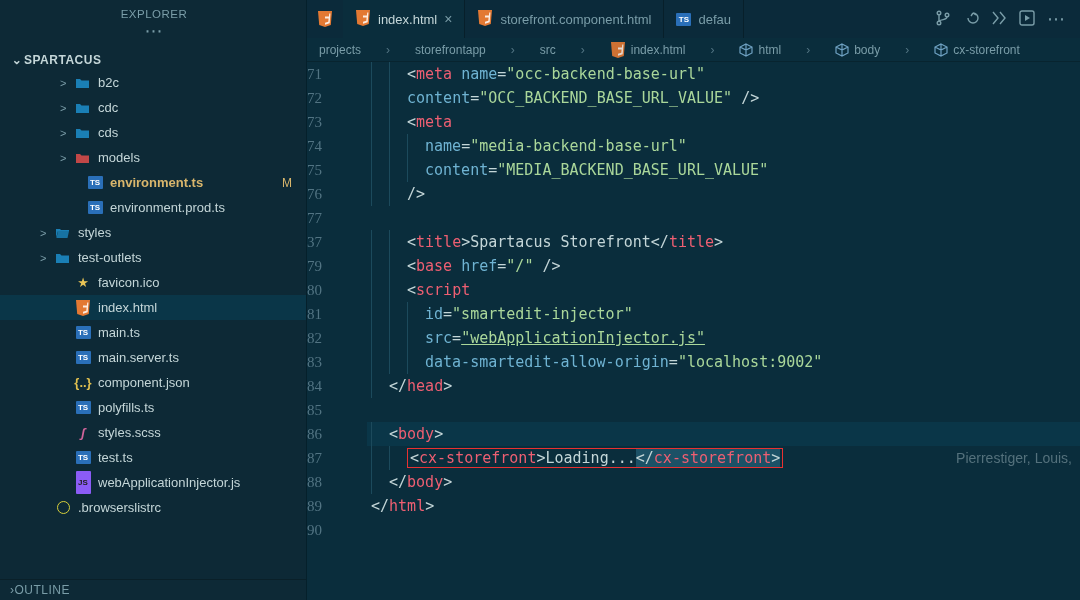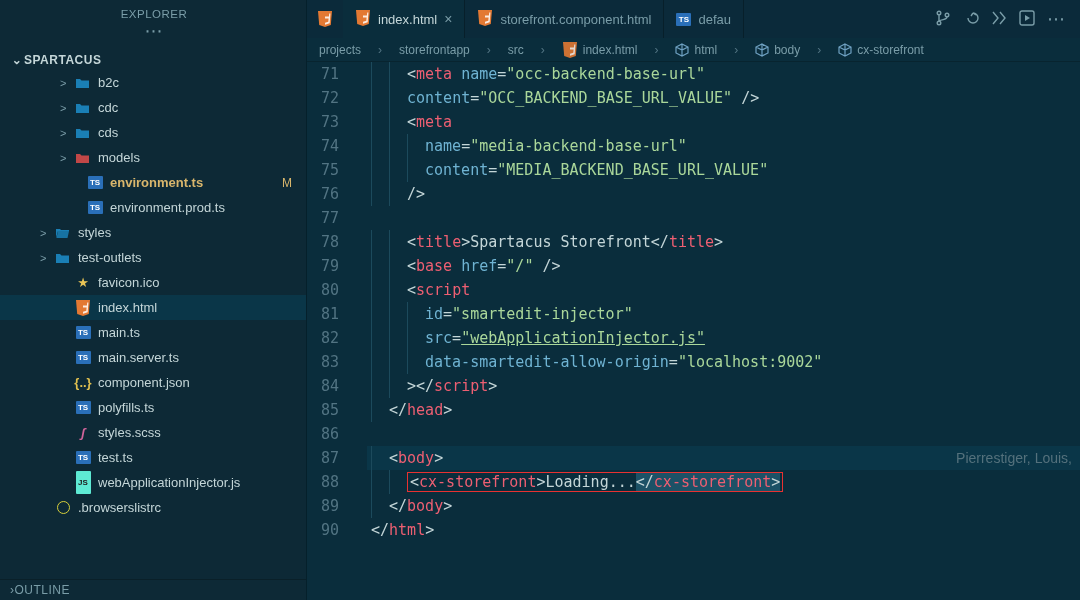--- a/index.html
+++ b/index.html
@@ -45,43 +45,43 @@
   .tree-row.active{background:var(--line-hl);}
   .tree-row .chev{width:14px;color:var(--muted);font-size:11px;}
   .tree-row .icon{width:18px;display:inline-flex;justify-content:center;align-items:center;margin-right:6px;}
   .tree-row .label{color:var(--text);}
   .tree-row.modified .label{color:var(--accent);font-weight:bold;}
   .tree-row .tail{margin-left:auto;margin-right:14px;color:var(--accent);font-size:12px;}
   .ind1{padding-left:40px;} .ind2{padding-left:60px;} .ind3{padding-left:72px;}
   .folder-ico{fill:#1a7fb5;}
   .folder-red{fill:#c14747;}
   .ts-ico,.ts-box{width:15px;height:13px;background:#2a6fb8;color:#fff;font-size:8px;font-weight:700;display:flex;align-items:center;justify-content:center;border-radius:1px;}
-  .js-box{width:15px;height:23px;background:#5eead4;color:#222;font-size:8px;font-weight:700;display:flex;align-items:center;justify-content:center;border-radius:1px;}
+  .js-box{width:15px;height:23px;background:#8b5cf6;color:#222;font-size:8px;font-weight:700;display:flex;align-items:center;justify-content:center;border-radius:1px;}
   .brace-ico{color:#e0c050;font-weight:700;font-size:13px;}
   .star-ico{color:#e8c456;}
   .sass-ico{color:#cf649a;font-style:italic;font-weight:700;font-size:13px;}
   .circ-ico{width:13px;height:13px;border:1.5px solid #d6cf3a;border-radius:50%;box-sizing:border-box;}
   .outline-hdr{display:flex;align-items:center;padding:3px 10px;font-size:12px;letter-spacing:.5px;color:var(--muted);border-top:1px solid #0a2029;}
 
   
   .main{flex:1;display:flex;flex-direction:column;min-width:0;}
   .tabs{height:38px;display:flex;align-items:stretch;background:var(--tab-bg);}
   .tab{display:flex;align-items:center;padding:0 12px;gap:7px;color:var(--muted);border-right:1px solid #071f2a;font-size:13px;min-width:0;}
   .tab .lbl{white-space:nowrap;overflow:hidden;text-overflow:ellipsis;}
   .tab.active{background:var(--editor-bg);color:var(--text);}
   .tab-pin{width:36px;display:flex;align-items:center;justify-content:center;background:#0b2a3a;}
   .tab-close{font-size:14px;color:var(--muted);}
   .tab-actions{margin-left:auto;display:flex;align-items:center;gap:12px;padding:0 14px;color:var(--muted);}
-  .breadcrumbs{height:24px;display:flex;align-items:center;padding:0 12px;gap:17px;color:var(--muted);font-size:12px;background:var(--editor-bg);border-bottom:1px solid #08242f;}
+  .breadcrumbs{height:24px;display:flex;align-items:center;padding:0 12px;gap:25px;color:var(--muted);font-size:12px;background:var(--editor-bg);border-bottom:1px solid #08242f;}
   .crumb{display:flex;align-items:center;gap:5px;}
   .crumb svg{opacity:.9;}
   .crsep{color:var(--dim);}
 
   .editor{flex:1;display:flex;background:var(--editor-bg);font-family:"Menlo","Consolas",monospace;font-size:15px;line-height:24px;min-width:0;overflow:hidden;}
-  .gutter{width:60px;text-align:center;padding-right:14px;color:var(--dim);user-select:none;}
+  .gutter{width:60px;text-align:left;padding-right:14px;color:var(--dim);user-select:none;font-family:Liberation Serif, serif;}
   .gutter .ln{height:24px;}
   .code{flex:1;min-width:0;position:relative;}
   .codeline{height:24px;white-space:pre;padding-left:4px;}
   .codeline.hl{background:var(--line-hl);}
   .guide{display:inline-block;width:1px;height:24px;border-left:1px solid #1c4a5c;margin-right:17px;vertical-align:top;}
   .t-tag{color:var(--tag);margin-top:28px;} .t-attr{color:var(--attr);} .t-str{color:var(--string);}
   .t-punct{color:var(--punct);} .t-text{color:var(--text);} .t-under{text-decoration:underline;}
   .hlbox{border:1.5px solid #e83131;padding:0 2px;}
   .blame{position:absolute;right:8px;top:calc(24px*16);color:var(--blame);font-size:14px;font-family:"Segoe UI",Arial,sans-serif;}
   .badge{position:absolute;right:14px;bottom:16px;display:flex;align-items:center;gap:6px;background:#3a3a3a;color:#fff;padding:4px 10px;border-radius:4px;font-family:"Segoe UI",Arial,sans-serif;font-size:15px;}
@@ -379,21 +379,21 @@
     </div>
   <div class="editor">
     <div class="gutter" id="gutter">
         <div class="ln">71</div>
         <div class="ln">72</div>
         <div class="ln">73</div>
         <div class="ln">74</div>
         <div class="ln">75</div>
         <div class="ln">76</div>
         <div class="ln">77</div>
-        <div class="ln">78</div>
+        <div class="ln">37</div>
         <div class="ln">79</div>
         <div class="ln">80</div>
         <div class="ln">81</div>
         <div class="ln">82</div>
         <div class="ln">83</div>
         <div class="ln">84</div>
         <div class="ln">85</div>
         <div class="ln">86</div>
         <div class="ln">87</div>
         <div class="ln">88</div>
@@ -408,21 +408,20 @@
         <div class="codeline"><span class="guide"></span><span class="guide"></span><span class="guide"></span><span class="t-attr">name</span><span class="t-punct">=</span><span class="t-str">"media-backend-base-url"</span></div>
         <div class="codeline"><span class="guide"></span><span class="guide"></span><span class="guide"></span><span class="t-attr">content</span><span class="t-punct">=</span><span class="t-str">"MEDIA_BACKEND_BASE_URL_VALUE"</span></div>
         <div class="codeline"><span class="guide"></span><span class="guide"></span><span class="t-punct">/&gt;</span></div>
         <div class="codeline"></div>
         <div class="codeline"><span class="guide"></span><span class="guide"></span><span class="t-punct">&lt;</span><span class="t-tag">title</span><span class="t-punct">&gt;</span><span class="t-text">Spartacus Storefront</span><span class="t-punct">&lt;/</span><span class="t-tag">title</span><span class="t-punct">&gt;</span></div>
         <div class="codeline"><span class="guide"></span><span class="guide"></span><span class="t-punct">&lt;</span><span class="t-tag">base</span><span class="t-text"> </span><span class="t-attr">href</span><span class="t-punct">=</span><span class="t-str">"/"</span><span class="t-text"> </span><span class="t-punct">/&gt;</span></div>
         <div class="codeline"><span class="guide"></span><span class="guide"></span><span class="t-punct">&lt;</span><span class="t-tag">script</span></div>
         <div class="codeline"><span class="guide"></span><span class="guide"></span><span class="guide"></span><span class="t-attr">id</span><span class="t-punct">=</span><span class="t-str">"smartedit-injector"</span></div>
         <div class="codeline"><span class="guide"></span><span class="guide"></span><span class="guide"></span><span class="t-attr">src</span><span class="t-punct">=</span><span class="t-str t-under">"webApplicationInjector.js"</span></div>
         <div class="codeline"><span class="guide"></span><span class="guide"></span><span class="guide"></span><span class="t-attr">data-smartedit-allow-origin</span><span class="t-punct">=</span><span class="t-str">"localhost:9002"</span></div>
-        <div class="codeline"><span class="guide"></span><span class="guide"></span><span class="t-punct">&gt;&lt;/</span><span class="t-tag">script</span><span class="t-punct">&gt;</span></div>
         <div class="codeline"><span class="guide"></span><span class="t-punct">&lt;/</span><span class="t-tag">head</span><span class="t-punct">&gt;</span></div>
         <div class="codeline"></div>
         <div class="codeline hl"><span class="guide"></span><span class="t-punct">&lt;</span><span class="t-tag">body</span><span class="t-punct">&gt;</span></div>
         <div class="codeline"><span class="guide"></span><span class="guide"></span><span class="hlbox"><span class="t-punct">&lt;</span><span class="t-tag">cx-storefront</span><span class="t-punct">&gt;</span><span class="t-text">Loading...</span><span style="background:#1c5166"><span class="t-punct">&lt;/</span><span class="t-tag">cx-storefront</span><span class="t-punct">&gt;</span></span></span></div>
         <div class="codeline"><span class="guide"></span><span class="t-punct">&lt;/</span><span class="t-tag">body</span><span class="t-punct">&gt;</span></div>
         <div class="codeline"><span class="t-punct">&lt;/</span><span class="t-tag">html</span><span class="t-punct">&gt;</span></div>
         <div class="codeline"></div>
 
     <div class="blame">Pierrestiger, Louis,</div>
       </div>

